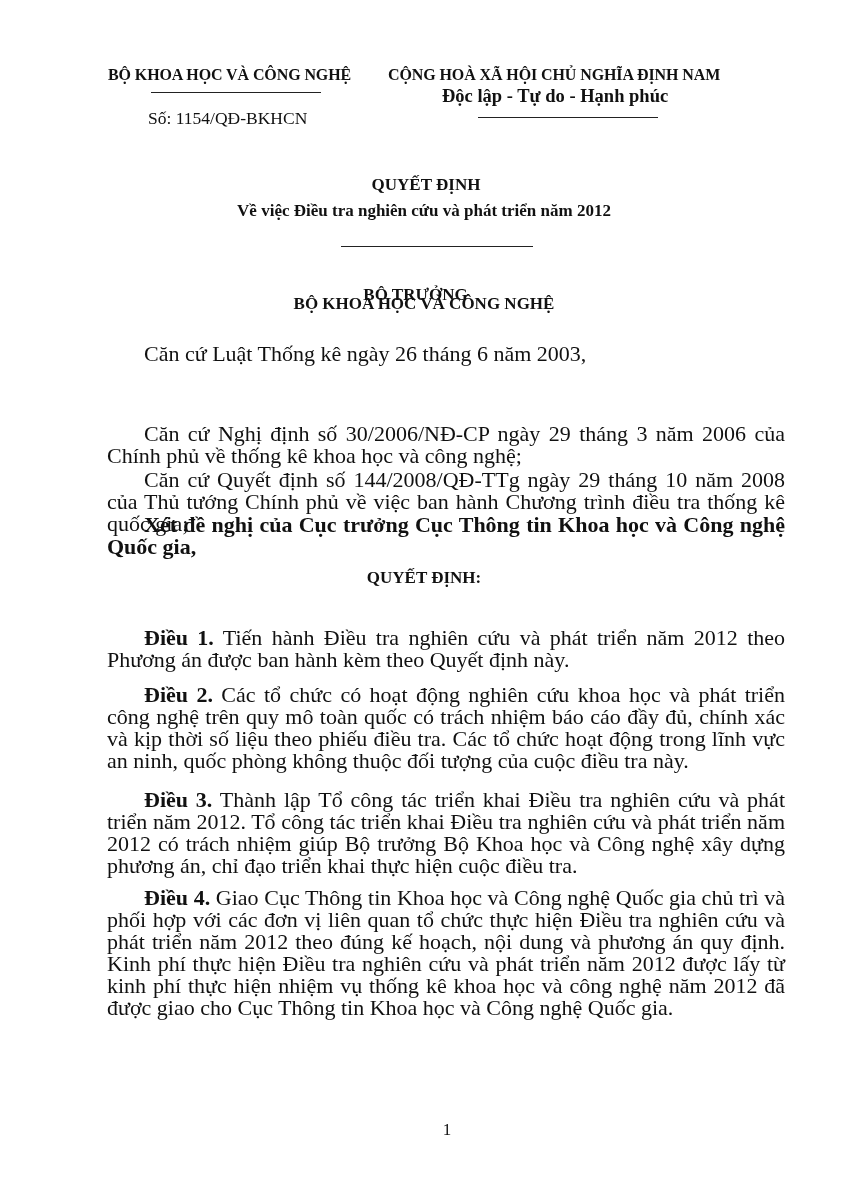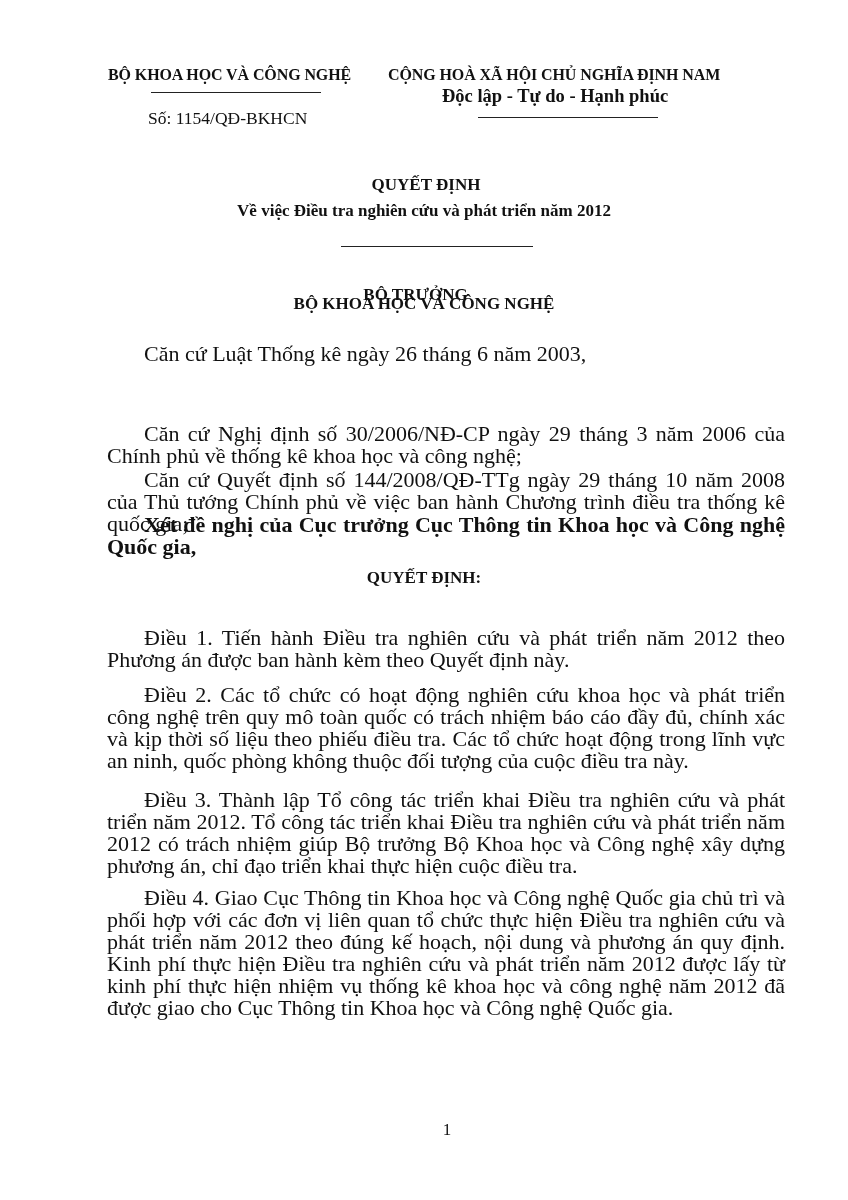--- a/index.html
+++ b/index.html
@@ -85,21 +85,21 @@
   .para {
     position: absolute;
     left: 107px;
     width: 678px;
     font-size: 22px;
     line-height: 22px;
     text-align: justify;
     text-indent: 37px;
     white-space: normal;
   }
-  .para .lbl { font-weight: normal; }
+  .para .lbl { font-weight: bold; }
 
   .p-basis-1 { top: 343px; }
   .p-basis-2 { top: 368px; }
   .p-basis-3 { top: 423px; }
   .p-basis-4 { top: 469px; }
   .p-basis-5 { top: 514px; font-weight: bold; }
 
   .decide-heading {
     left: 0; width: 848px; top: 568px;
     font-size: 17px; font-weight: bold; text-align: center;

